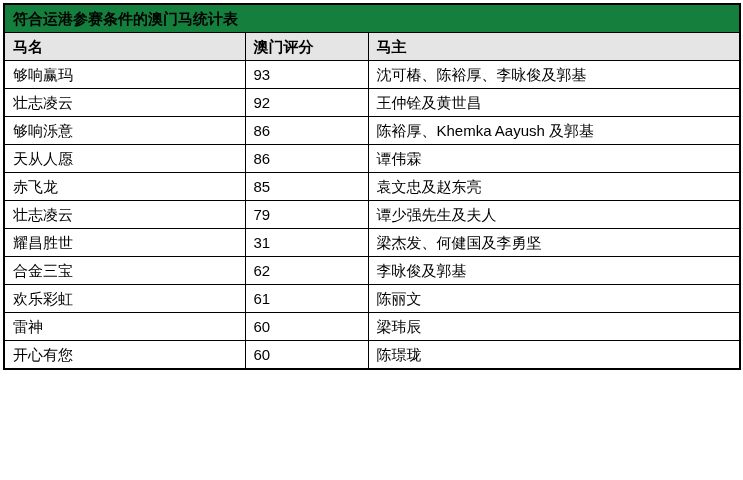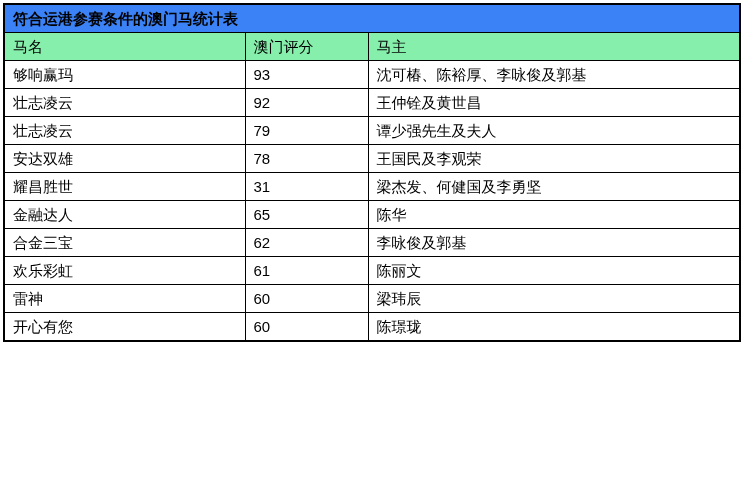--- a/index.html
+++ b/index.html
@@ -37,86 +37,91 @@
     overflow: hidden;
   }
   td.title-cell {
     text-align: center;
     font-weight: bold;
     font-size: 19px;
     padding: 0;
     border-bottom: 2px solid #000000;
   }
   th.col-header {
-    font-weight: normal;
-    background: #86efac;
+    font-weight: bold;
+    background: #e5e5e5;
   }
   td.rating-cell {
     font-size: 15px;
   }
 </style>
 </head>
 <body>
 
 <div class="sheet">
   <table class="horse-table">
     <colgroup>
       <col style="width:241px">
       <col style="width:123px">
       <col style="width:372px">
     </colgroup>
     <thead>
       <tr>
-        <td class="title-cell" colspan="3" style="background: #3b82f6;">符合运港参赛条件的澳门马统计表</td>
+        <td class="title-cell" colspan="3" style="background: #15803d;">符合运港参赛条件的澳门马统计表</td>
       </tr>
       <tr>
         <th class="col-header">马名</th>
         <th class="col-header">澳门评分</th>
         <th class="col-header">马主</th>
       </tr>
     </thead>
     <tbody>
   <tr>
     <td>够响赢玛</td>
     <td class="rating-cell">93</td>
     <td>沈可椿、陈裕厚、李咏俊及郭基</td>
   </tr>
 
   <tr>
     <td>壮志凌云</td>
     <td class="rating-cell">92</td>
     <td>王仲铨及黄世昌</td>
   </tr>
 
+  <tr>
+    <td>够响泺意</td>
+    <td class="rating-cell">86</td>
+    <td>陈裕厚、Khemka Aayush 及郭基</td>
+  </tr>
 
+  <tr>
+    <td>天从人愿</td>
+    <td class="rating-cell">86</td>
+    <td>谭伟霖</td>
+  </tr>
 
+  <tr>
+    <td>赤飞龙</td>
+    <td class="rating-cell">85</td>
+    <td>袁文忠及赵东亮</td>
+  </tr>
 
   <tr>
     <td>壮志凌云</td>
     <td class="rating-cell">79</td>
     <td>谭少强先生及夫人</td>
   </tr>
 
-  <tr>
-    <td>安达双雄</td>
-    <td class="rating-cell">78</td>
-    <td>王国民及李观荣</td>
-  </tr>
 
   <tr>
     <td>耀昌胜世</td>
     <td class="rating-cell">31</td>
     <td>梁杰发、何健国及李勇坚</td>
   </tr>
 
-  <tr>
-    <td>金融达人</td>
-    <td class="rating-cell">65</td>
-    <td>陈华</td>
-  </tr>
 
 
 
   <tr>
     <td>合金三宝</td>
     <td class="rating-cell">62</td>
     <td>李咏俊及郭基</td>
   </tr>
 
   <tr>

